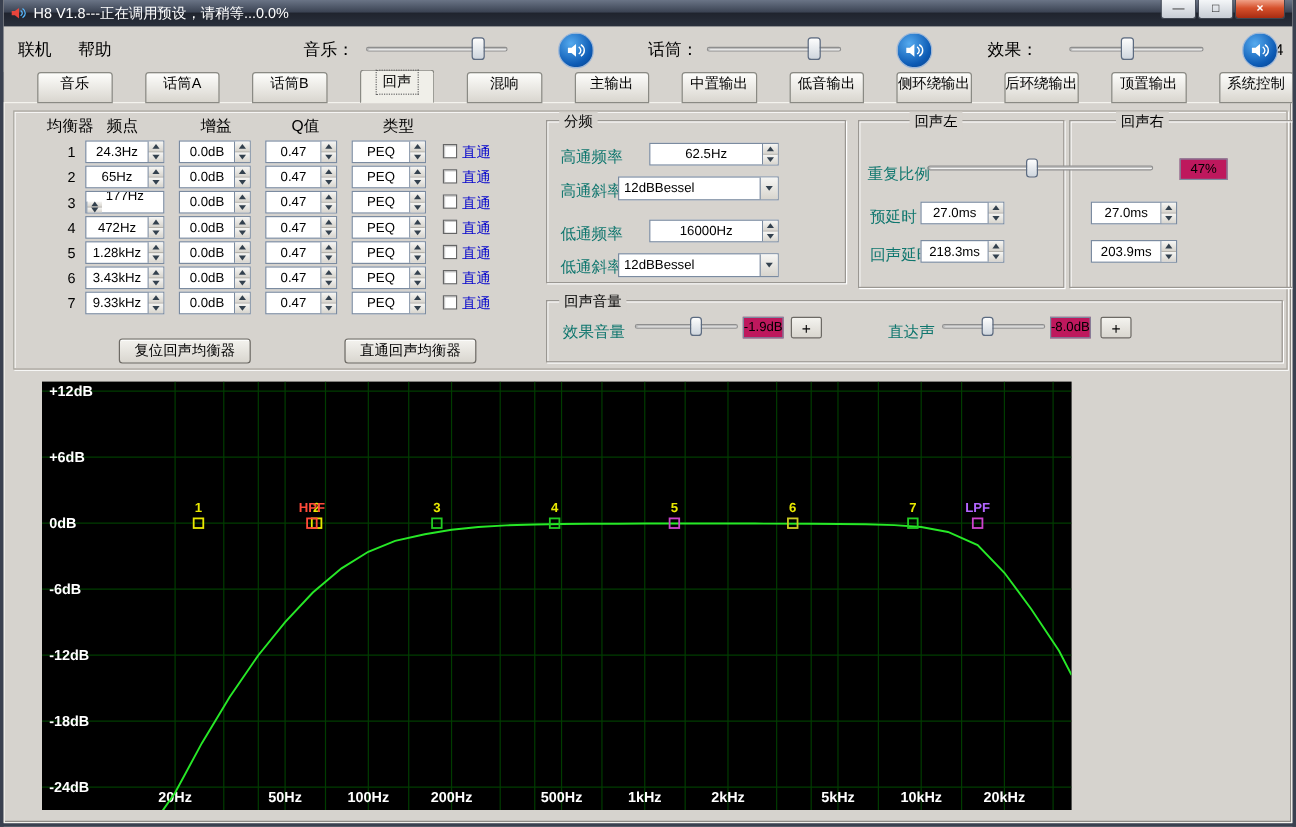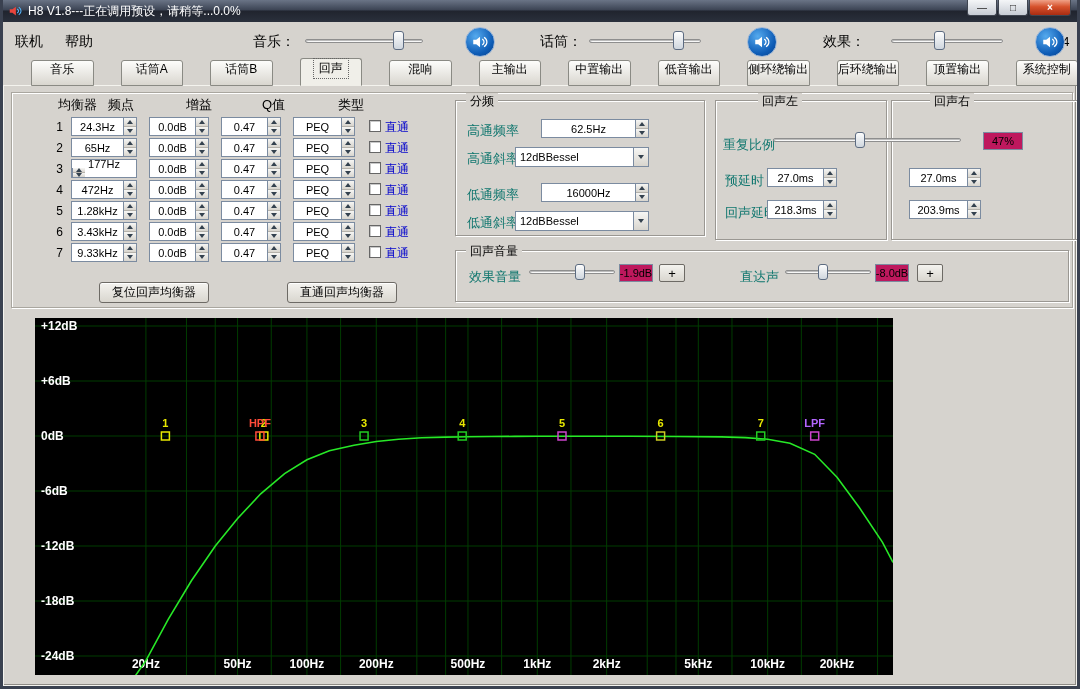--- a/index.html
+++ b/index.html
@@ -35,21 +35,21 @@
     background:linear-gradient(#fdfdfb,#d9d6cf);border-radius:3px 3px 0 0;
     display:flex;align-items:flex-start;justify-content:center;font-size:12px;position:relative;margin-left:28px;}
   .tab.selected{background:#f0efe9;margin-top:-2px;border-bottom:1px solid #f0efe9;z-index:6;}
   .tab.selected span{outline:1px dotted #666;padding:1px 5px;}
   .tab-page{position:absolute;left:0;top:85px;right:0;bottom:0;background:#d6d3ce;
     border:1px solid #f4f3ee;box-shadow:inset -1px -1px 0 #8e8b86;}
   .controls-frame{position:absolute;left:8px;top:92px;width:1062px;height:216px;
     border:1px solid #a9a69f;box-shadow:1px 1px 0 #fff,inset 1px 1px 0 #fff;}
   
   .lbl{position:absolute;font-size:13px;color:#0f766e;white-space:nowrap;}
-  .hdr{position:absolute;font-size:13px;color:#000;white-space:nowrap;margin-left:19px;}
+  .hdr{position:absolute;font-size:13px;color:#000;white-space:nowrap;}
   .eq-num{position:absolute;width:14px;text-align:right;font-size:12px;color:#000;}
   .spin{position:absolute;height:19px;display:flex;background:#fff;border:1px solid #7b8ba0;}
   .spin .spin-val{flex:1;font-size:11px;display:flex;align-items:center;justify-content:center;overflow:hidden;white-space:nowrap;}
   .spin .spin-btns{width:13px;display:flex;flex-direction:column;border-left:1px solid #7b8ba0;}
   .sbtn{flex:1;background:linear-gradient(#f6f6f4,#d8d5ce);display:flex;align-items:center;justify-content:center;}
   .sbtn + .sbtn{border-top:1px solid #b5b2ab;}
   .arrow-up{width:0;height:0;border-left:3px solid transparent;border-right:3px solid transparent;border-bottom:4px solid #33414e;}
   .arrow-dn{width:0;height:0;border-left:3px solid transparent;border-right:3px solid transparent;border-top:4px solid #33414e;}
   .combo{position:absolute;height:20px;display:flex;background:#fff;border:1px solid #7b8ba0;font-size:11px;}
   .combo-val{flex:1;display:flex;align-items:center;padding-left:4px;overflow:hidden;white-space:nowrap;}

